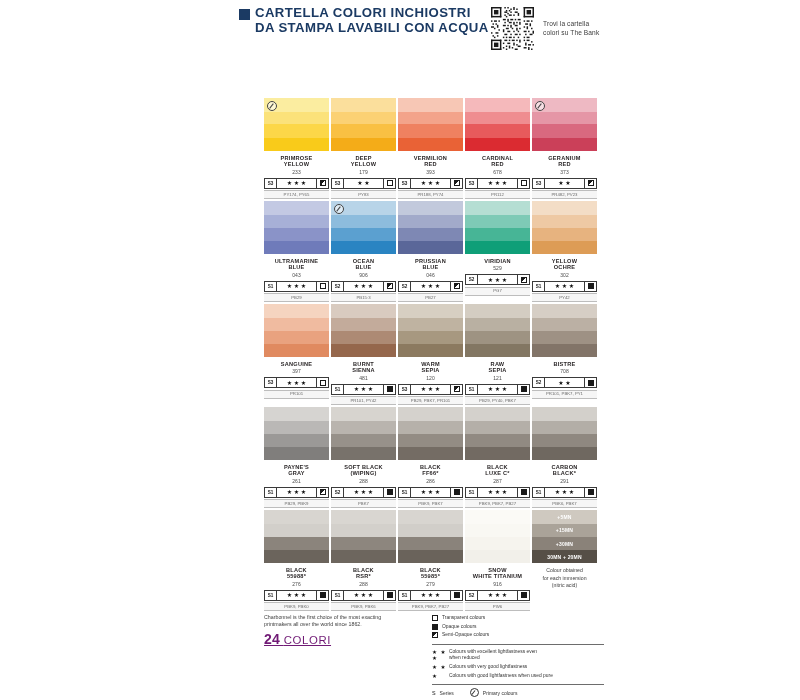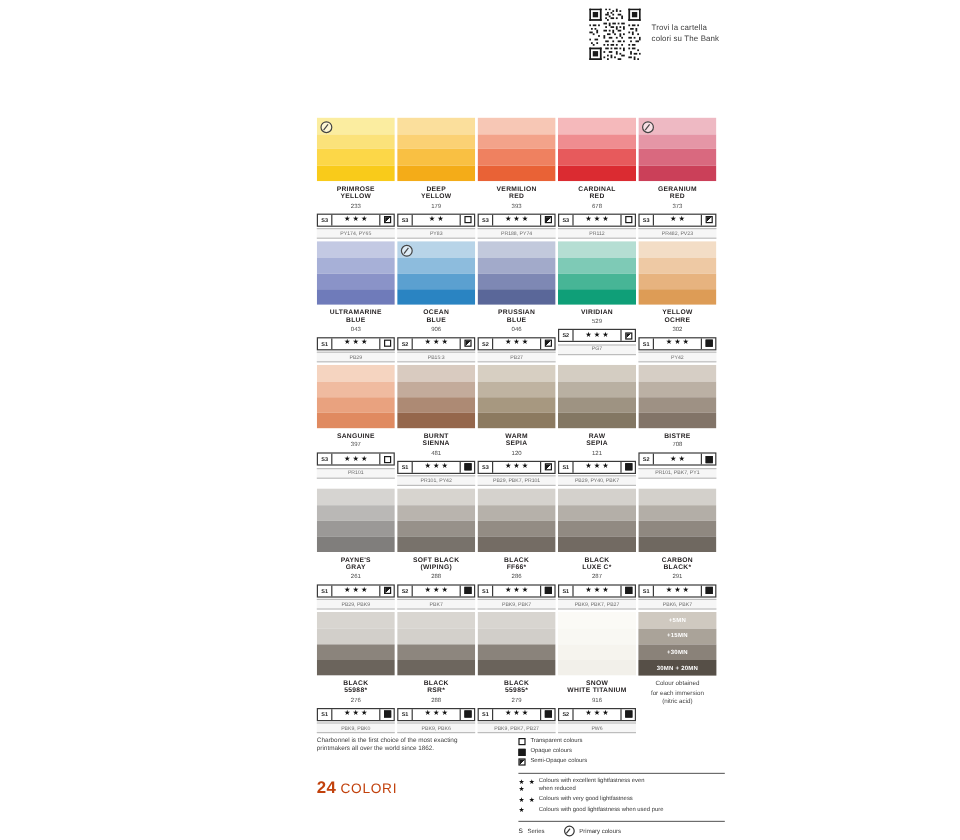--- a/index.html
+++ b/index.html
@@ -85,21 +85,21 @@
   }
   .imm-note{
     text-align:center;font-size:5.2px;line-height:7.2px;color:#3f3f3f;
     margin-top:4px;white-space:pre-line;
   }
 
   
   .footer{position:absolute;left:264px;top:614px;width:340px;display:flex;}
   .f-left{width:168px;}
   .f-blurb{font-size:5.3px;line-height:7.4px;color:#3d3d3d;white-space:pre-line;}
-  .f-count{margin-top:19px;font-size:14px;color:#c2410c;letter-spacing:.2px;}
+  .f-count{margin-top:2px;font-size:14px;color:#701a75;letter-spacing:.2px;text-decoration:underline;}
   .f-count b{font-weight:bold;}
   .f-count span{font-size:11.4px;letter-spacing:.6px;}
 
   .f-right{width:172px;padding-top:1px;}
   .leg{display:flex;align-items:center;margin-bottom:2.2px;}
   .leg .gsym{margin-right:4px;flex:0 0 auto;}
   .leg-t{font-size:4.9px;line-height:6.4px;color:#333;}
   .hr{border-top:0.8px solid #6d6d6d;margin:5px 0 4px 0;}
   .lt{display:flex;align-items:flex-start;margin-bottom:2.4px;}
   .lt-s{
@@ -119,20 +119,25 @@
     content:"";position:absolute;left:2.5px;top:0.3px;width:0.9px;height:5px;
     background:#333;transform:rotate(38deg);
   }
 </style>
 </head>
 <body>
 
 <div class="page">
 
   <div class="header">
+    <div class="title-wrap">
+      <div class="title-sq"></div>
+      <div class="title-txt">CARTELLA COLORI INCHIOSTRI
+DA STAMPA LAVABILI CON ACQUA</div>
+    </div>
     <div class="qr-block">
       <svg class="qr" viewBox="0 0 29 29">
         <rect width="29" height="29" fill="#fff"></rect>
         <g fill="#1a1a1a">
           <rect x="0" y="0" width="7" height="1"></rect>
             <rect x="0" y="6" width="7" height="1"></rect>
           <rect x="0" y="0" width="1" height="7"></rect>
             <rect x="6" y="0" width="1" height="7"></rect>
           <rect x="2" y="2" width="3" height="3"></rect>
           <rect x="22" y="0" width="7" height="1"></rect>

